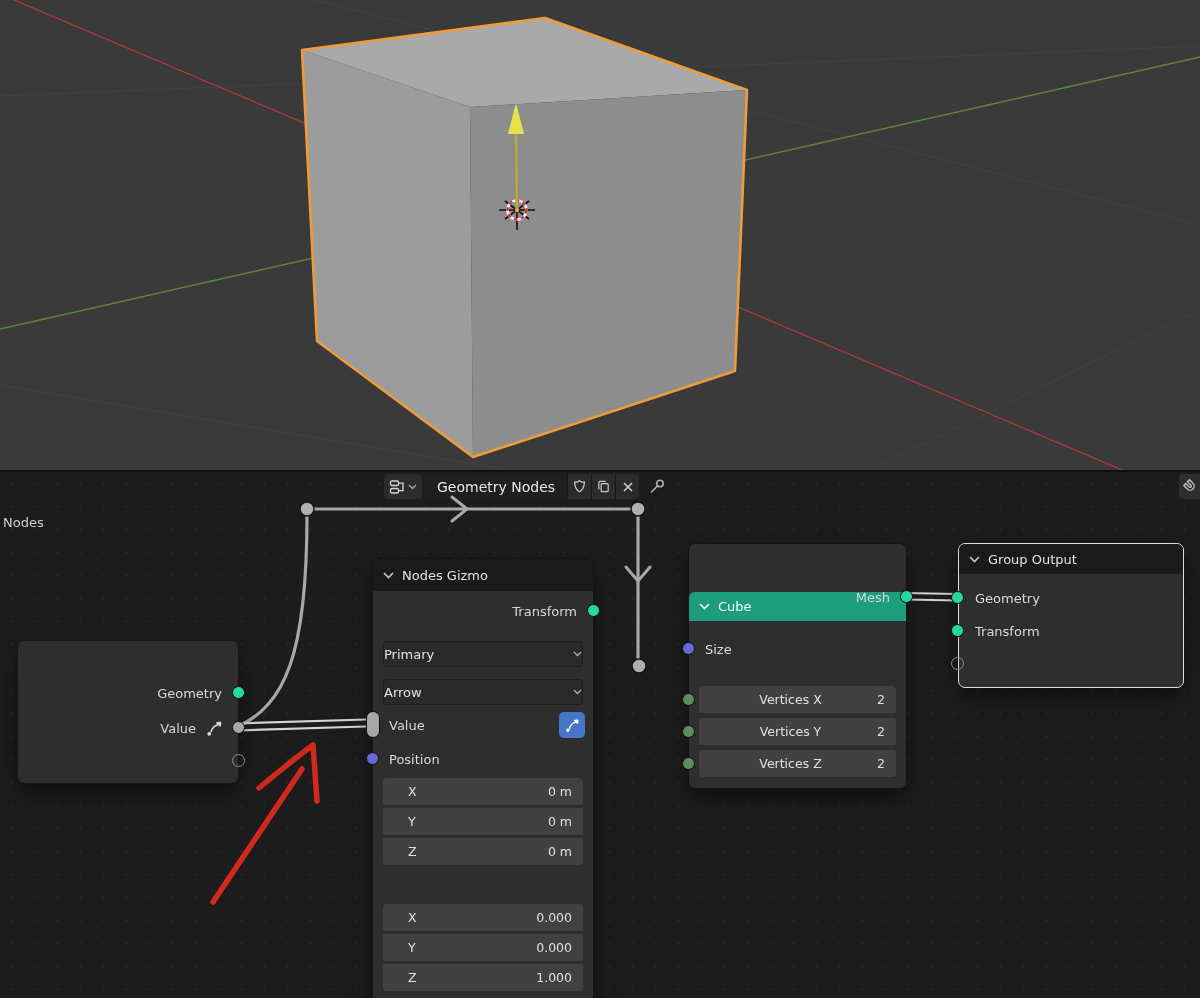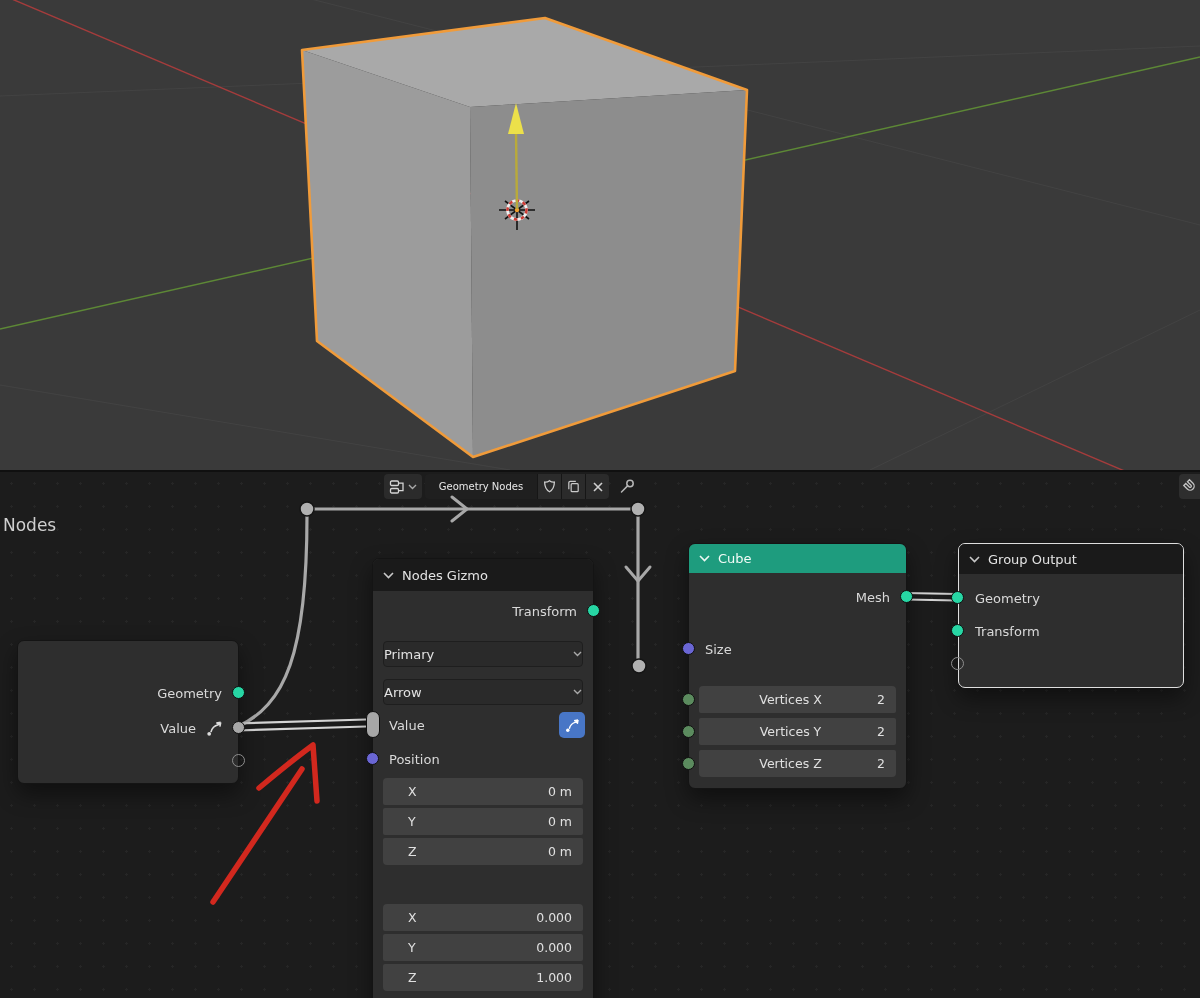--- a/index.html
+++ b/index.html
@@ -7,40 +7,40 @@
        font-family:"DejaVu Sans","Liberation Sans",sans-serif;
        -webkit-font-smoothing:antialiased;}
   
   #viewport{position:absolute;left:0;top:0;width:1200px;height:470px;background:#3a3a3a;}
   #viewport svg{display:block;}
   
   #editor{position:absolute;left:0;top:470px;width:1200px;height:528px;background:#1c1c1c;
           background-image:radial-gradient(#262626 1px, transparent 1.2px);
           background-size:23px 23px;border-top:2px solid #101010;box-sizing:border-box;}
   #wires{position:absolute;left:0;top:470px;width:1200px;height:528px;pointer-events:none;}
-  .overlay-label{position:absolute;left:3px;top:515px;color:#cfcfcf;font-size:17px;}
+  .overlay-label{position:absolute;left:3px;top:515px;color:#cfcfcf;font-size:13px;}
   
   #tree-selector{position:absolute;left:384px;top:474px;height:25px;display:flex;align-items:center;gap:3px;}
   .hdr-btn{height:25px;background:#2b2b2b;border-radius:4px;display:flex;align-items:center;
            padding:0 5px;gap:2px;}
   .hdr-group{height:25px;display:flex;align-items:stretch;border-radius:4px;overflow:hidden;}
-  .hdr-name{background:#1f1f1f;color:#e8e8e8;font-size:10px;display:flex;align-items:center;
+  .hdr-name{background:#1f1f1f;color:#e8e8e8;font-size:14px;display:flex;align-items:center;
             padding:0 12px;min-width:88px;justify-content:center;}
   .hdr-ic{background:#2b2b2b;display:flex;align-items:center;justify-content:center;width:23px;
           border-left:1px solid #161616;}
   .hdr-pin{margin-left:6px;display:flex;align-items:center;}
   #magnet-btn{position:absolute;right:-9px;top:474px;width:27px;height:25px;background:#2e2e2e;
               border-radius:4px;display:flex;align-items:center;justify-content:flex-start;padding-left:3px;}
   
   .node{position:absolute;background:#2e2e2e;border:1px solid #141414;border-radius:7px;
         box-shadow:0 10px 22px rgba(0,0,0,.45);font-size:13px;color:#d9d9d9;}
   .node.selected{border:1.5px solid #dedede;}
   .node-header{display:flex;align-items:center;gap:8px;padding:0 10px;height:29px;
                background:#1a1a1a;border-radius:6px 6px 0 0;color:#e3e3e3;font-size:13px;}
-  .node-header.teal{background:#1e9c7e;color:#f2fbf7;}
+  .node-header.teal{background:#1e9c7e;color:#f2fbf7;margin-top:48px;}
   .nrow{position:absolute;left:0;right:0;height:28px;display:flex;align-items:center;}
   .nrow.r{justify-content:flex-end;padding-right:16px;}
   .nrow.l{padding-left:16px;}
   .socket{position:absolute;width:13px;height:13px;border-radius:50%;border:1.5px solid #0f0f0f;
           box-sizing:border-box;}
   .sock-left{left:-7px;}
   .sock-right{right:-7px;}
   .s-geo{background:#27d6a4;}
   .s-vec{background:#6a66d4;}
   .s-int{background:#5b8b5e;}

